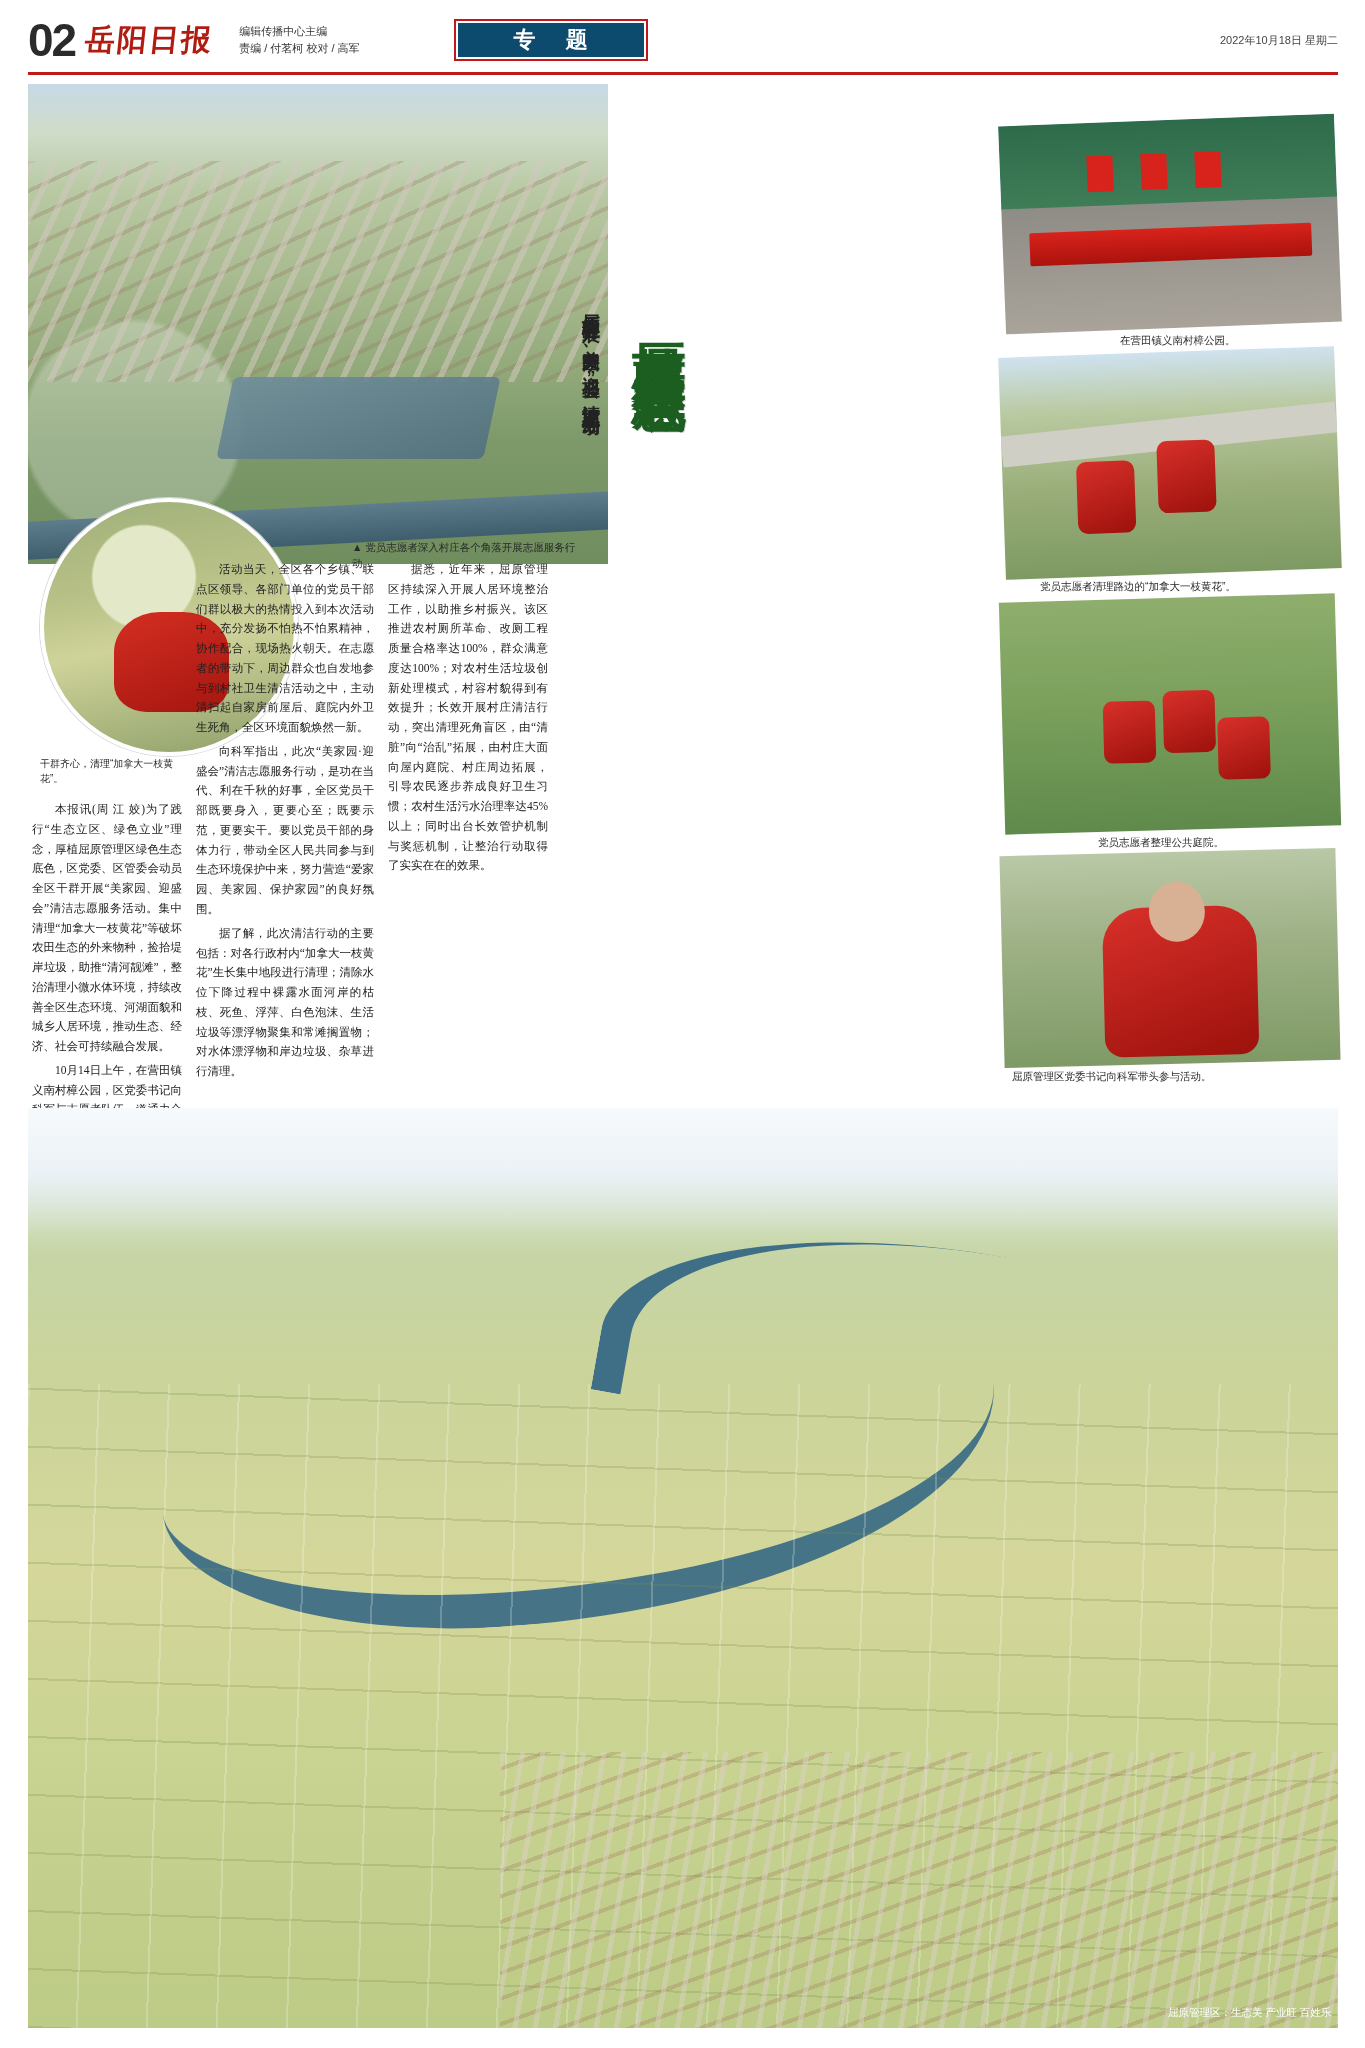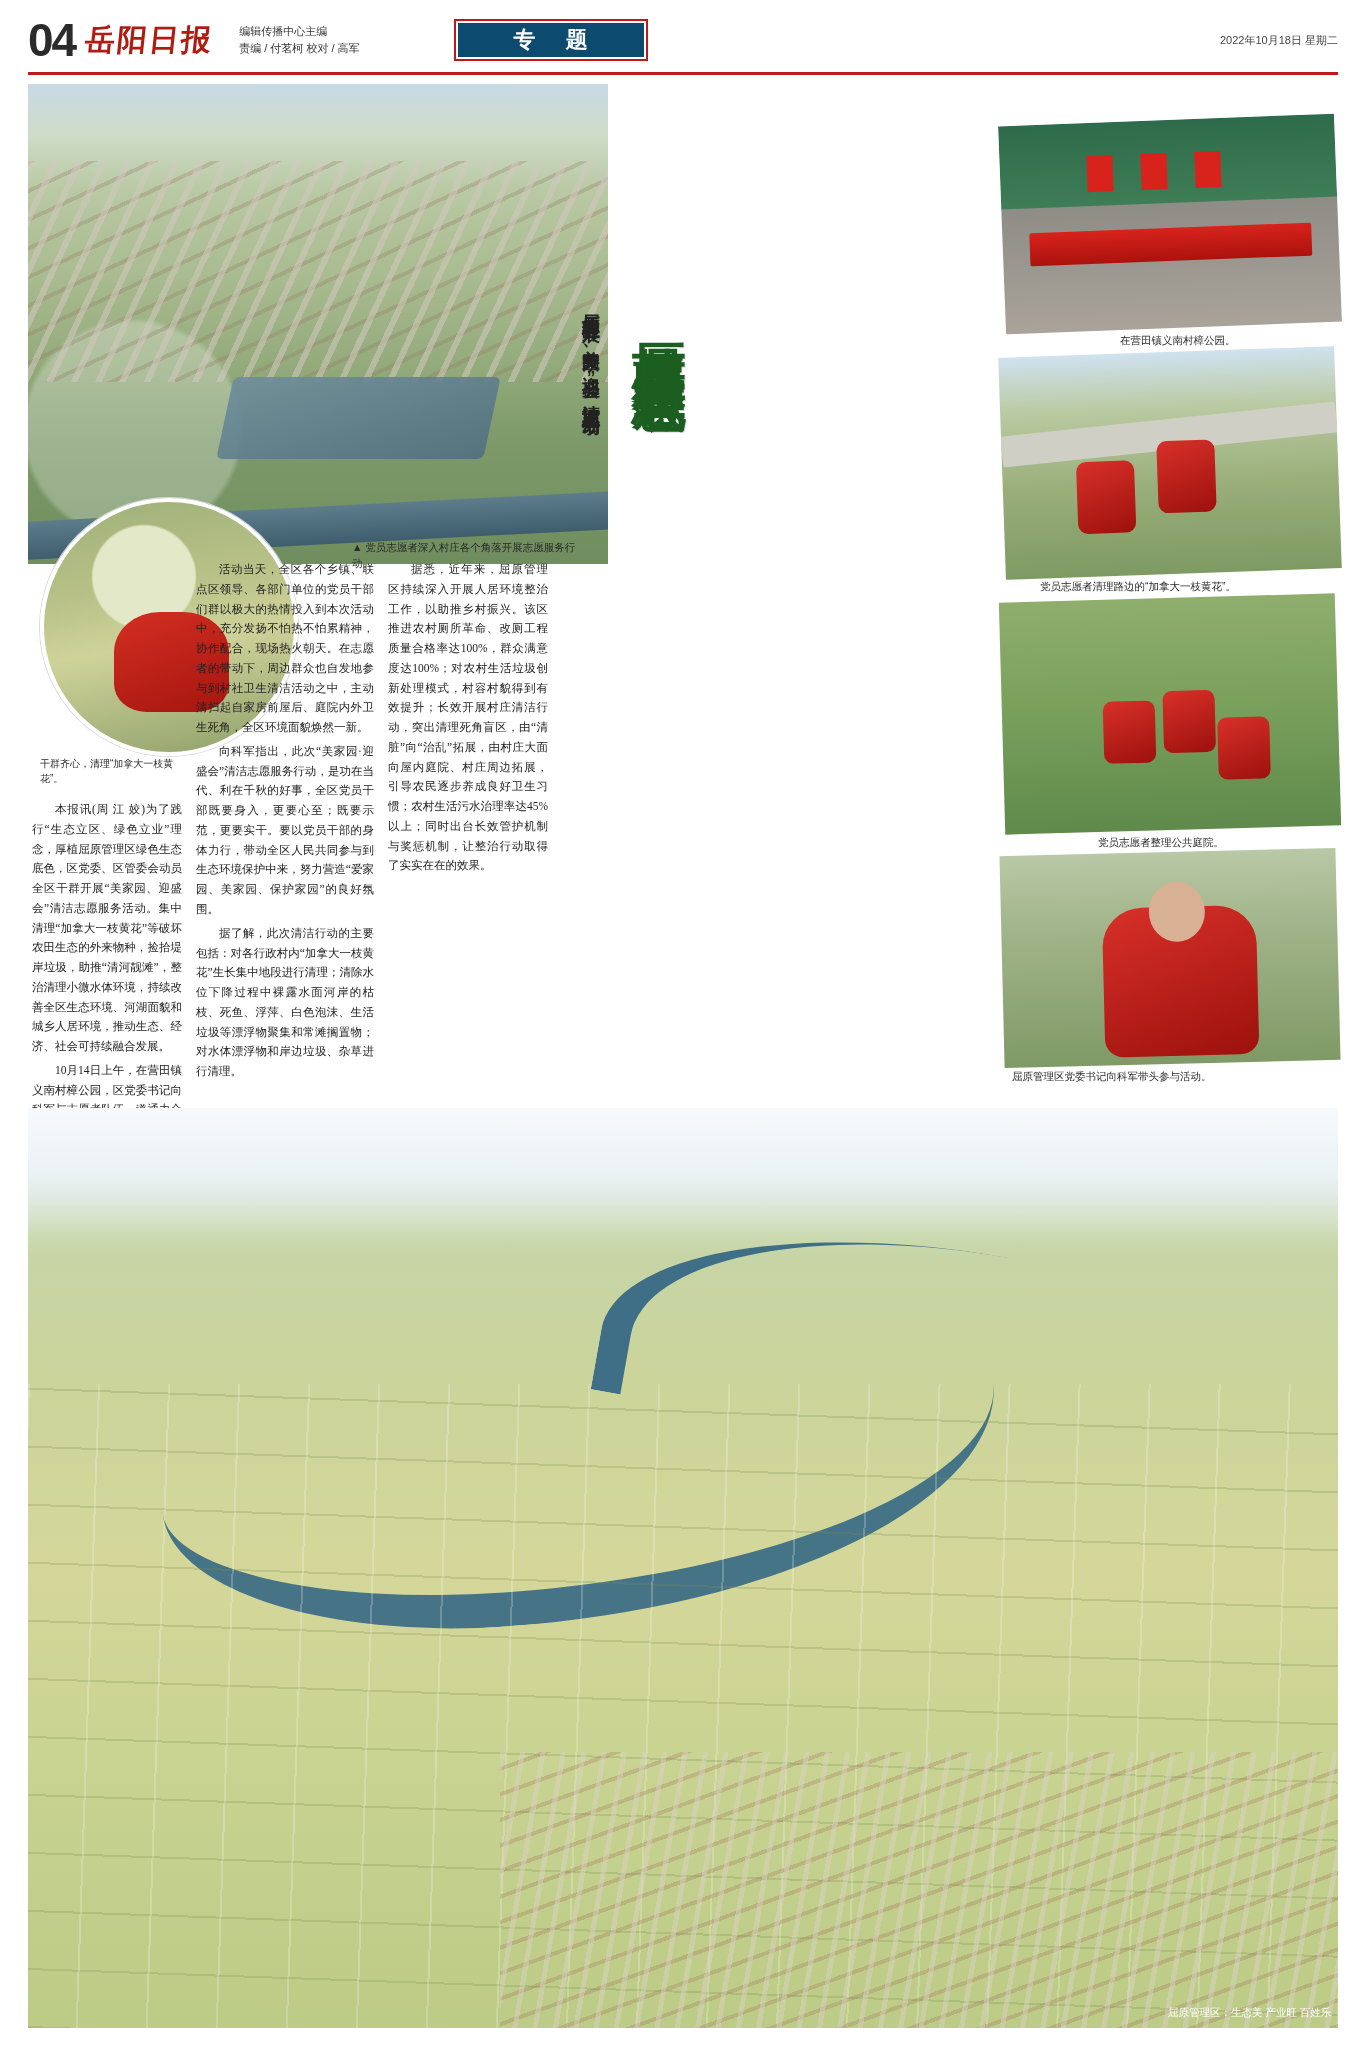--- a/index.html
+++ b/index.html
@@ -216,21 +216,21 @@
     font-family:"Liberation Sans","DejaVu Sans",sans-serif;
     font-size:10px;color:#2a2a2a;line-height:1.5;
   }
 </style>
 </head>
 <body>
 
 <div class="page">
 
   <div class="masthead">
-    <div class="page-number">04</div>
+    <div class="page-number">02</div>
     <div class="paper-logo">岳阳日报</div>
     <div class="credits">
       <div>编辑传播中心主编</div>
       <div>责编 / 付茗柯   校对 / 高军</div>
     </div>
     <div class="topic-badge">专 题</div>
     <div class="masthead-date">2022年10月18日 星期二</div>
   </div>
   <div class="rule-red"></div>
 

